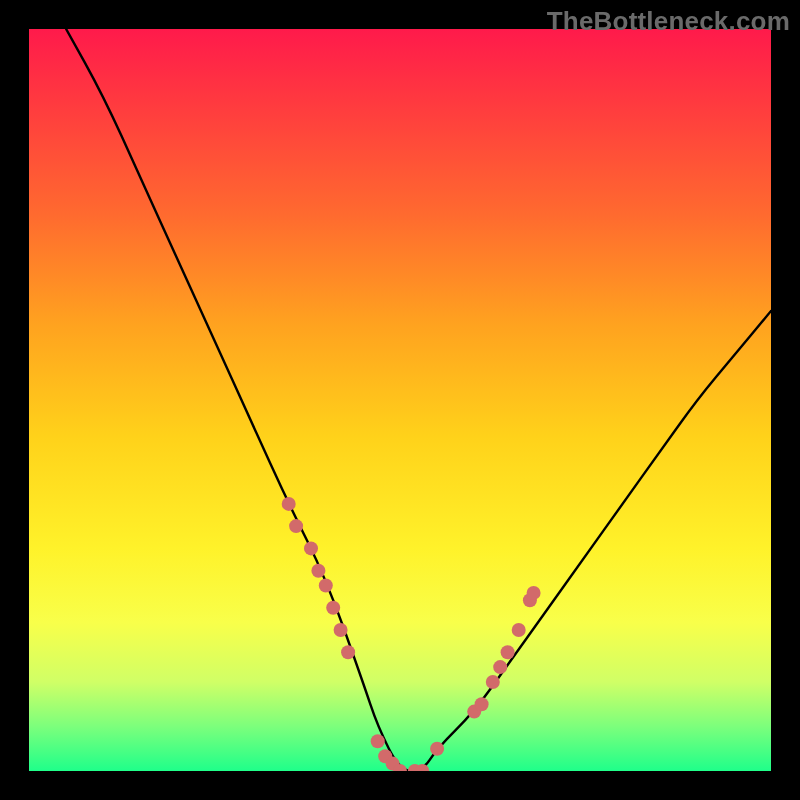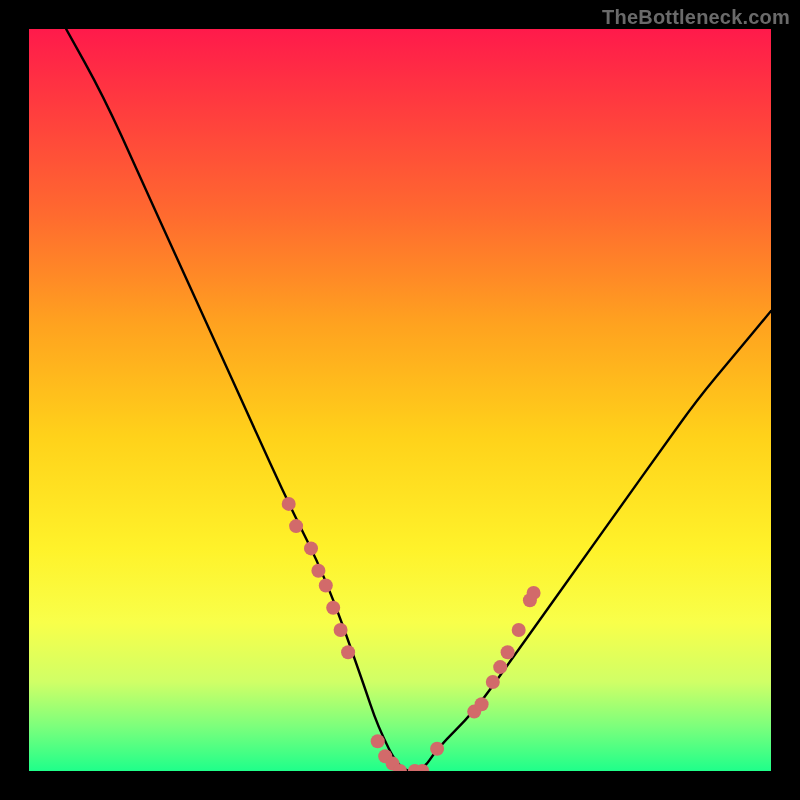--- a/index.html
+++ b/index.html
@@ -22,21 +22,21 @@
       #fff22a 70%,
       #f8ff4a 80%,
       #d0ff66 88%,
       #7cff7c 94%,
       #1fff8a 100%);
   }
   .attrib {
     position: absolute;
     top: 6px; right: 10px;
     font-family: Arial, Helvetica, sans-serif;
-    font-size: 20px;
+    font-size: 26px;
     font-weight: 600;
     color: #6a6a6a;
     letter-spacing: 0.2px;
   }
   svg.curve {
     position: absolute;
     left: 0; top: 0;
     width: 742px; height: 742px;
   }
 </style>

